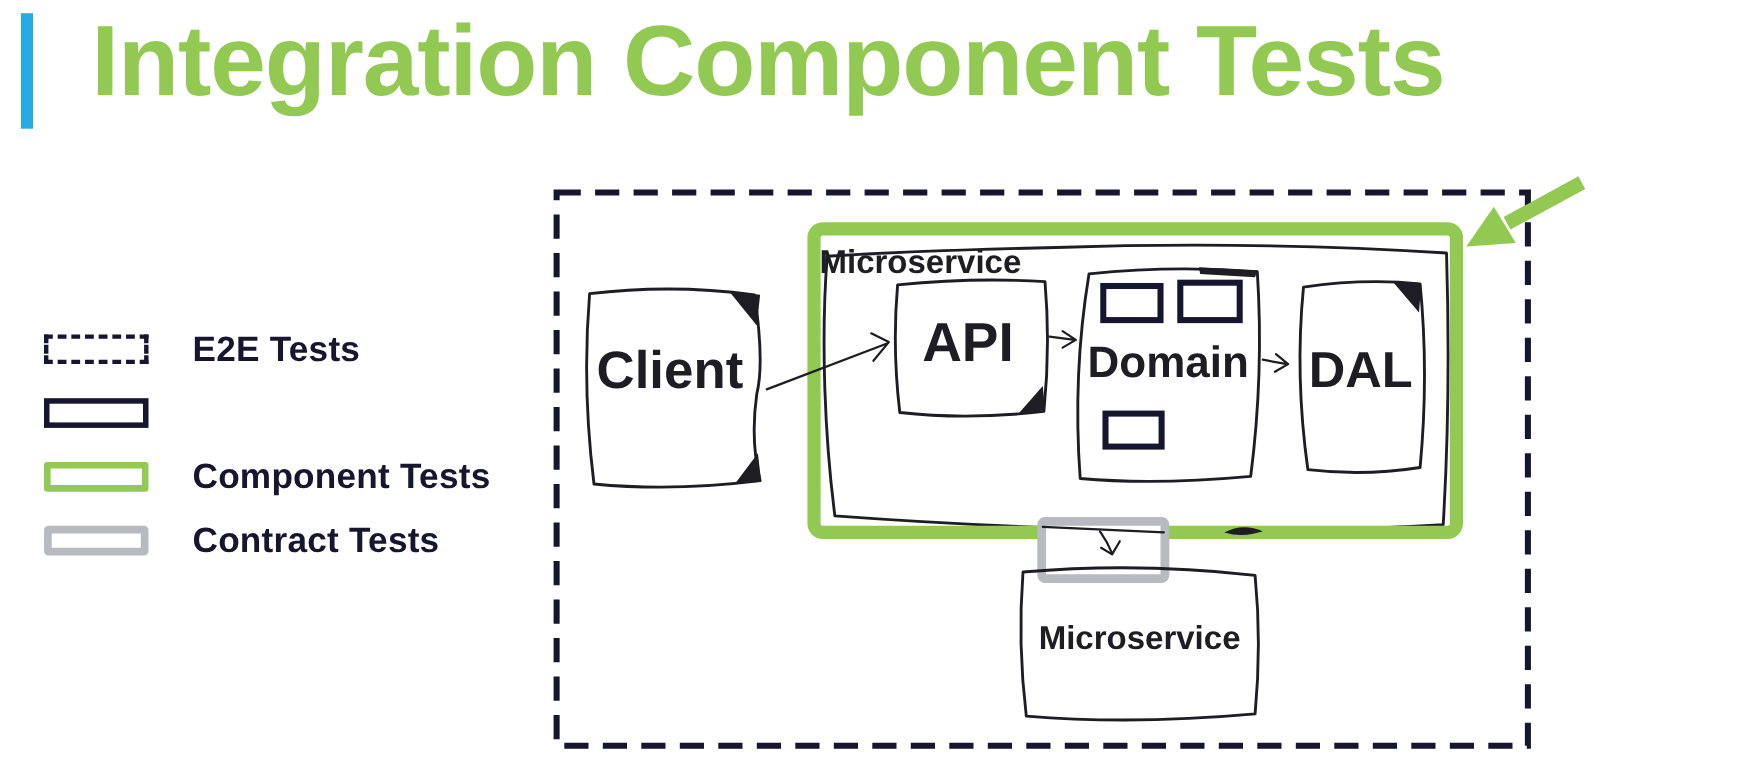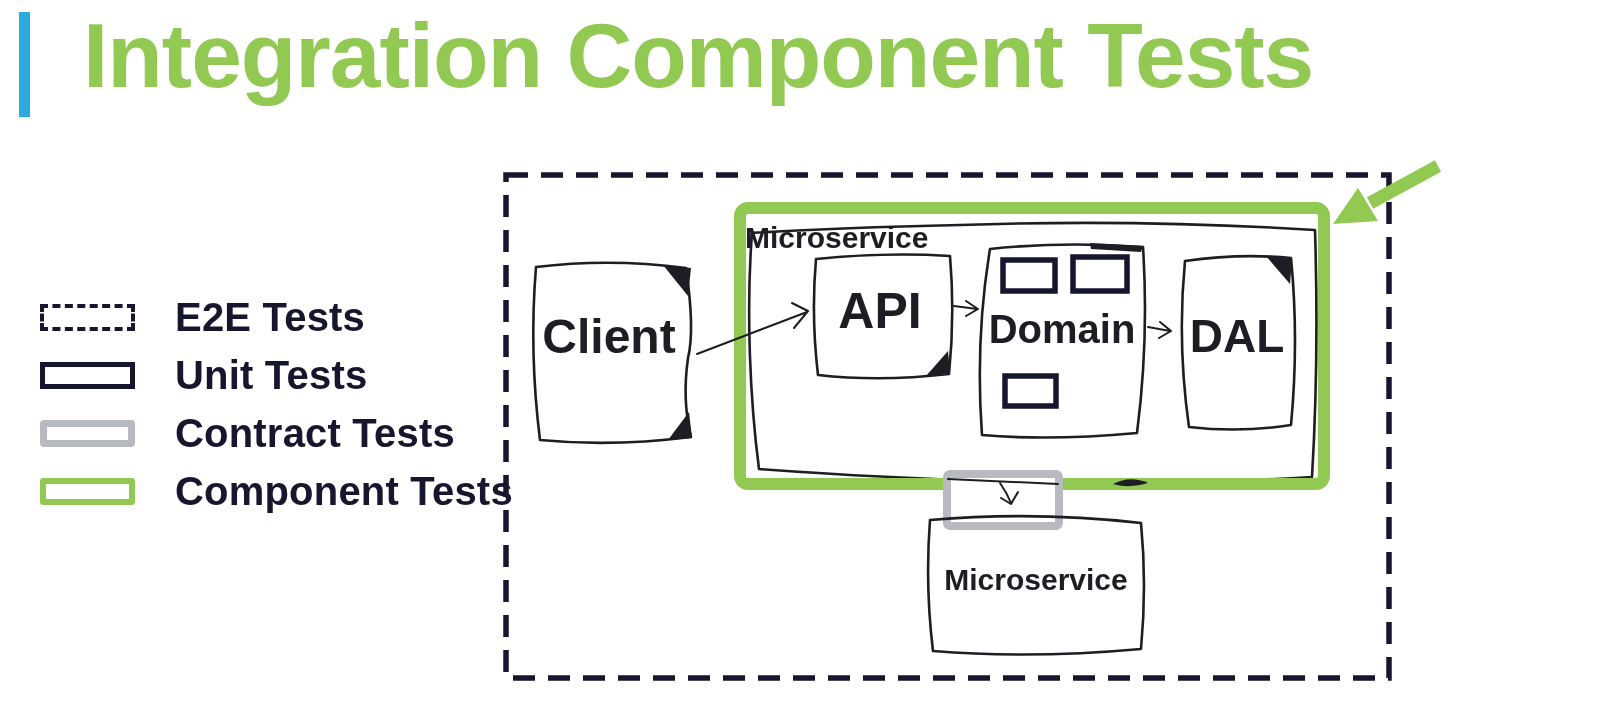--- a/index.html
+++ b/index.html
@@ -44,21 +44,21 @@
     width:95px;height:27px;
     margin-right:40px;
     flex:0 0 auto;
   }
   .swatch.e2e{border:4px dashed var(--navy);}
   .swatch.unit{border:5px solid var(--navy);}
   .swatch.component{border:6px solid var(--green);border-radius:3px;}
   .swatch.contract{border:7px solid var(--gray);border-radius:4px;}
   .legend-label{
     font-weight:bold;
-    font-size:40px;
+    font-size:32px;
     color:var(--navy);
     white-space:nowrap;
     letter-spacing:.2px;
   }
   svg.diagram{position:absolute;left:0;top:0;}
   .sketch{fill:none;stroke:var(--ink);stroke-width:2.6;stroke-linecap:round;stroke-linejoin:round;}
   .sketch-thin{fill:none;stroke:var(--ink);stroke-width:2;stroke-linecap:round;stroke-linejoin:round;}
   .corner{fill:var(--ink);stroke:none;}
   .unit-rect{fill:#ffffff;stroke:var(--navy);stroke-width:5.5;}
   .e2e-rect{fill:none;stroke:var(--navy);stroke-width:5.5;stroke-dasharray:22 13;}
@@ -78,29 +78,28 @@
 <div class="accent-bar"></div>
 <h1 class="page-title">Integration Component Tests</h1>
 
 <div class="legend">
   <div class="legend-row">
     <div class="swatch e2e"></div>
     <span class="legend-label">E2E Tests</span>
   </div>
   <div class="legend-row">
     <div class="swatch unit"></div>
-    <span class="legend-label">Unit Tests</span>
+  </div>
+  <div class="legend-row">
+    <div class="swatch component"></div>
+    <span class="legend-label">Component Tests</span>
   </div>
   <div class="legend-row">
     <div class="swatch contract"></div>
     <span class="legend-label">Contract Tests</span>
-  </div>
-  <div class="legend-row">
-    <div class="swatch component"></div>
-    <span class="legend-label">Component Tests</span>
   </div>
 </div>
 
 <svg class="diagram" width="1601" height="704" viewBox="0 0 1601 704" xmlns="http://www.w3.org/2000/svg">
 
   <rect class="e2e-rect" x="506" y="175" width="883" height="503"></rect>
 
   <path class="sketch" d="M 752 233
            C 746 310 750 400 759 469
            Q 880 478 1020 482

